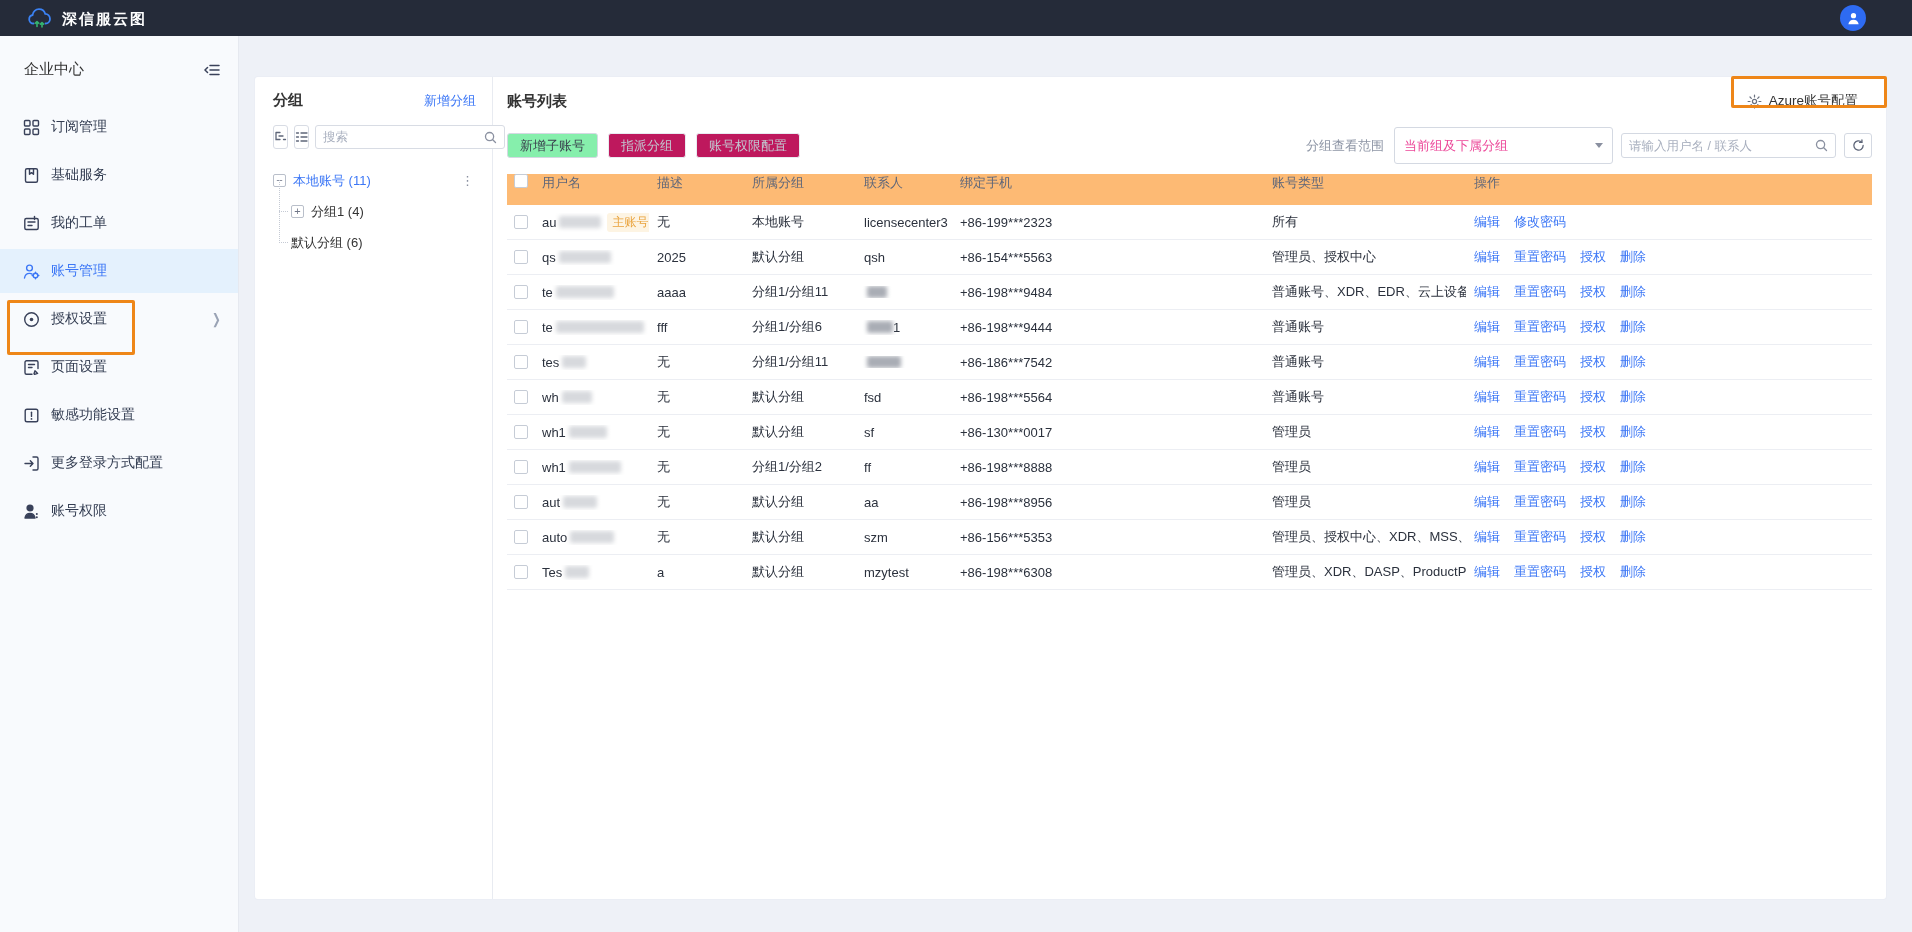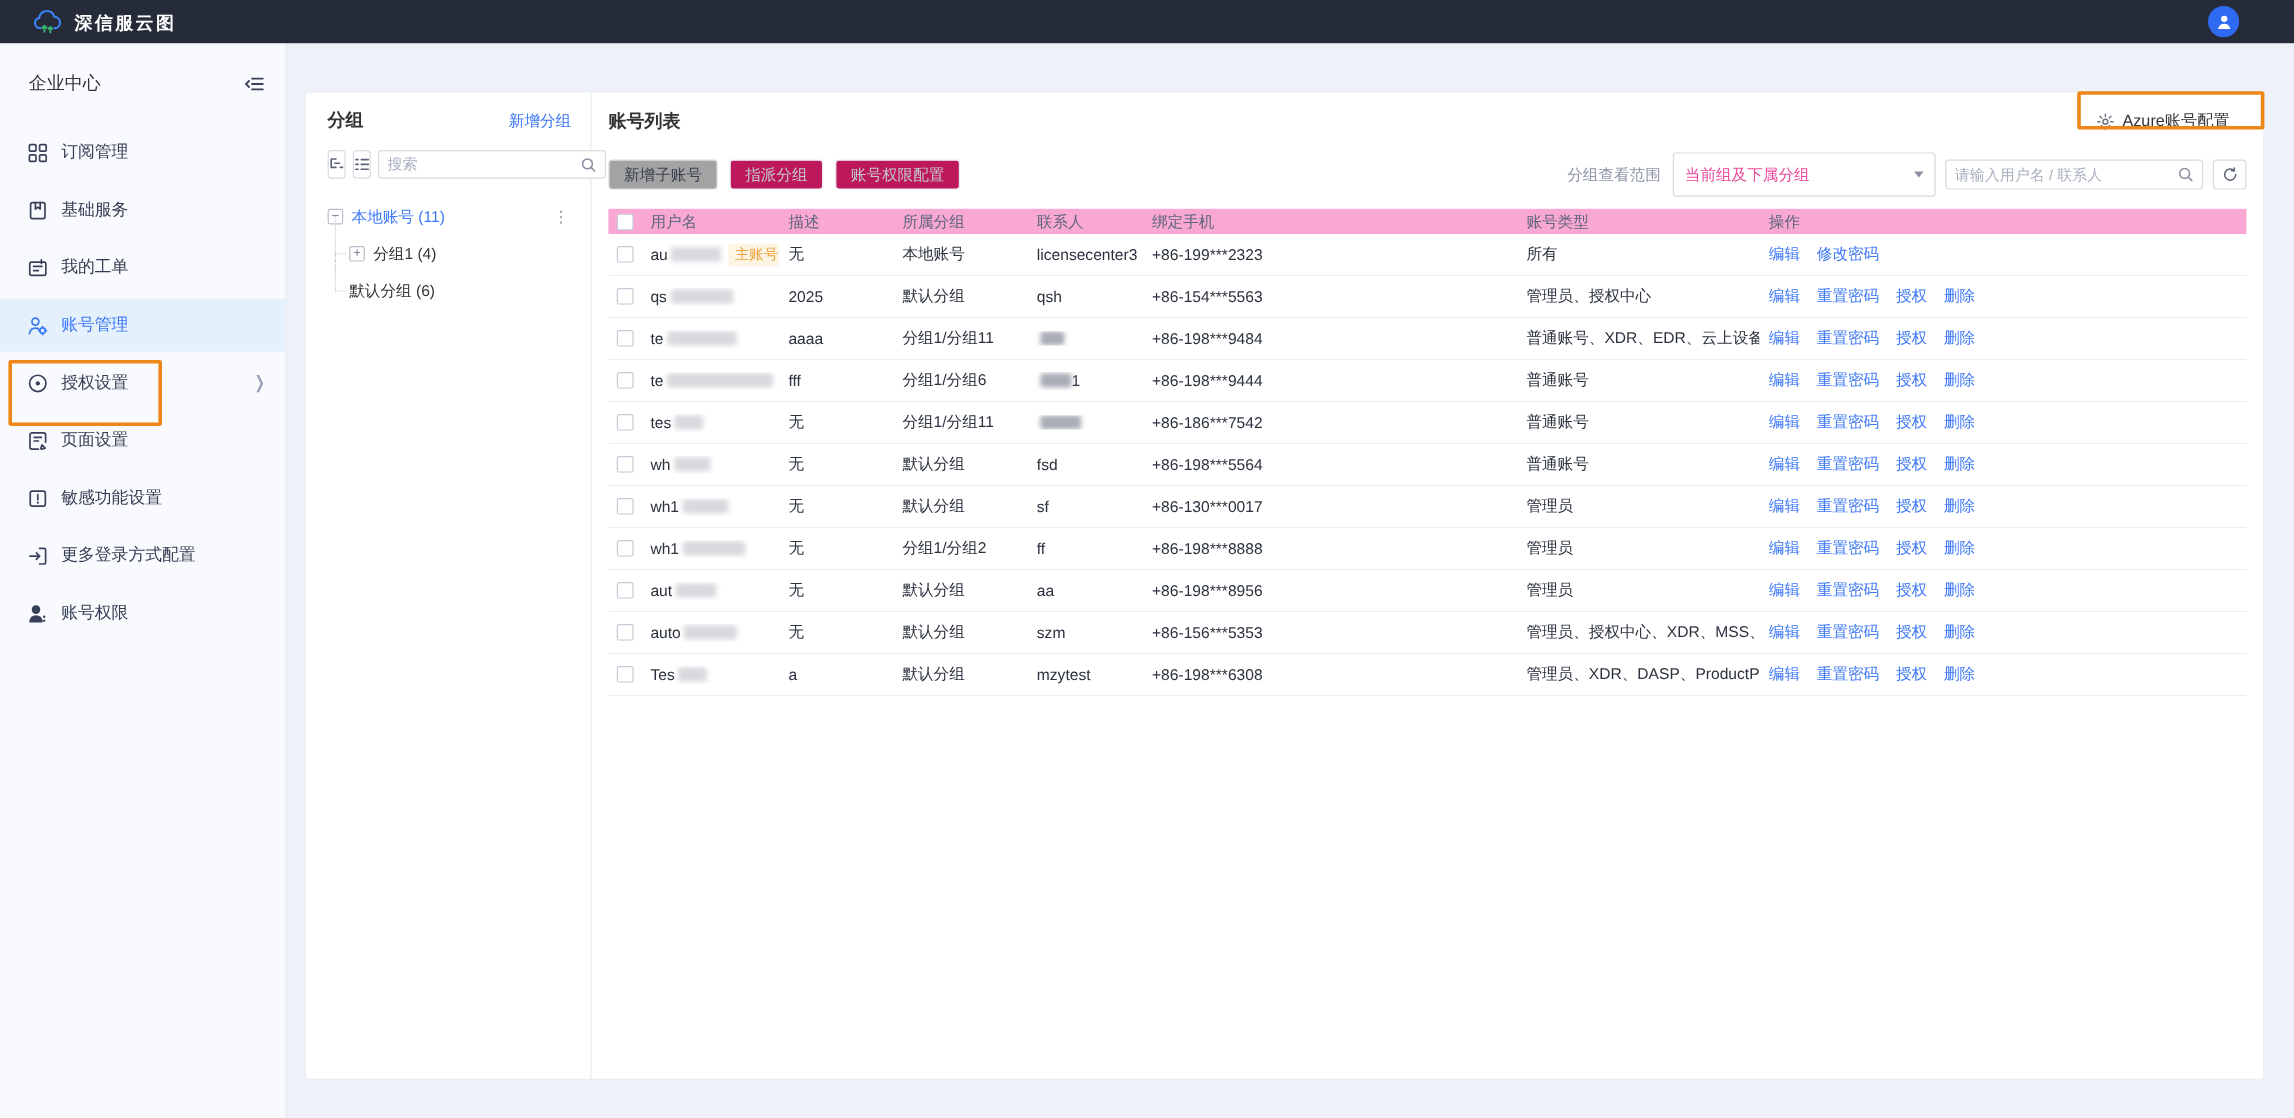--- a/index.html
+++ b/index.html
@@ -52,33 +52,33 @@
   .expander{width:13px;height:13px;border:1px solid #b9bfca;border-radius:2px;background:#fff;color:#6f7687;
     font-size:11px;line-height:11px;display:flex;align-items:center;justify-content:center;margin-right:7px;cursor:pointer;flex-shrink:0}
   .tree-label.selected{color:var(--accent)}
   .kebab{margin-left:auto;color:#8a90a0;font-size:13px;letter-spacing:0;cursor:pointer;line-height:10px;padding-right:2px}
   
   .main{flex:1;padding:11px 14px 0 14px;min-width:0}
   .main-header{display:flex;justify-content:space-between;align-items:center;height:26px}
   .main-title{font-size:15px;font-weight:bold;color:#333}
   .azure-btn{display:flex;gap:7px;align-items:center;font-size:13.5px;color:#333;margin-right:14px;cursor:pointer}
   .main-toolbar{display:flex;align-items:center;margin-top:13px}
-  .btn{height:25px;padding:0 12px;border:1px solid #d4d9e2;border-radius:3px;background:#a3a3a3;font-size:13px;color:#3a414e;margin-right:10px;display:inline-flex;align-items:center;cursor:pointer;white-space:nowrap}
+  .btn{height:25px;padding:0 12px;border:1px solid #d4d9e2;border-radius:3px;background:#86efac;font-size:13px;color:#3a414e;margin-right:10px;display:inline-flex;align-items:center;cursor:pointer;white-space:nowrap}
   .btn.disabled{background:#be185d;color:#c2c7d1;border-color:#e9ebf1;cursor:default}
   .spacer{flex:1}
   .scope-label{font-size:13px;color:#8d95a5;margin-right:10px;white-space:nowrap}
   .select{width:219px;height:37px;border:1px solid #d4d9e2;border-radius:3px;background:#fff;display:flex;align-items:center;justify-content:space-between;padding:0 9px;font-size:13px;color:#ec4899;cursor:pointer}
   .caret-down{width:0;height:0;border-left:4px solid transparent;border-right:4px solid transparent;border-top:5px solid #8a90a0}
   .search-box{width:215px;height:25px;border:1px solid #d4d9e2;border-radius:3px;background:#fff;display:flex;align-items:center;padding:0 7px;margin-left:8px}
   .search-box input{flex:1;border:none;outline:none;font-size:12.5px;min-width:0;color:#333}
   .search-box input::placeholder{color:#a9b0bf}
   .refresh-btn{width:28px;height:25px;border:1px solid #d4d9e2;border-radius:3px;background:#fff;display:flex;align-items:center;justify-content:center;margin-left:8px;cursor:pointer;color:#5d6578}
   
   .table{margin-top:10px}
-  .t-head{display:flex;height:21px;background:#f9a8d4;align-items:center;font-size:13px;color:#5e6679}
+  .t-head{display:flex;height:31px;background:#fdba74;align-items:flex-start;font-size:13px;color:#5e6679}
   .t-row{display:flex;height:35px;align-items:center;font-size:13px;color:#2b313d;border-bottom:1px solid #eceef3}
   .cell{padding-left:8px;white-space:nowrap;overflow:hidden;display:flex;align-items:center;flex-shrink:0}
   .col-cb{width:27px;justify-content:center;padding-left:0}
   .col-user{width:115px}
   .col-desc{width:95px}
   .col-group{width:112px}
   .col-contact{width:96px}
   .col-phone{width:312px}
   .col-type{width:202px}
   .col-ops{flex:1}

